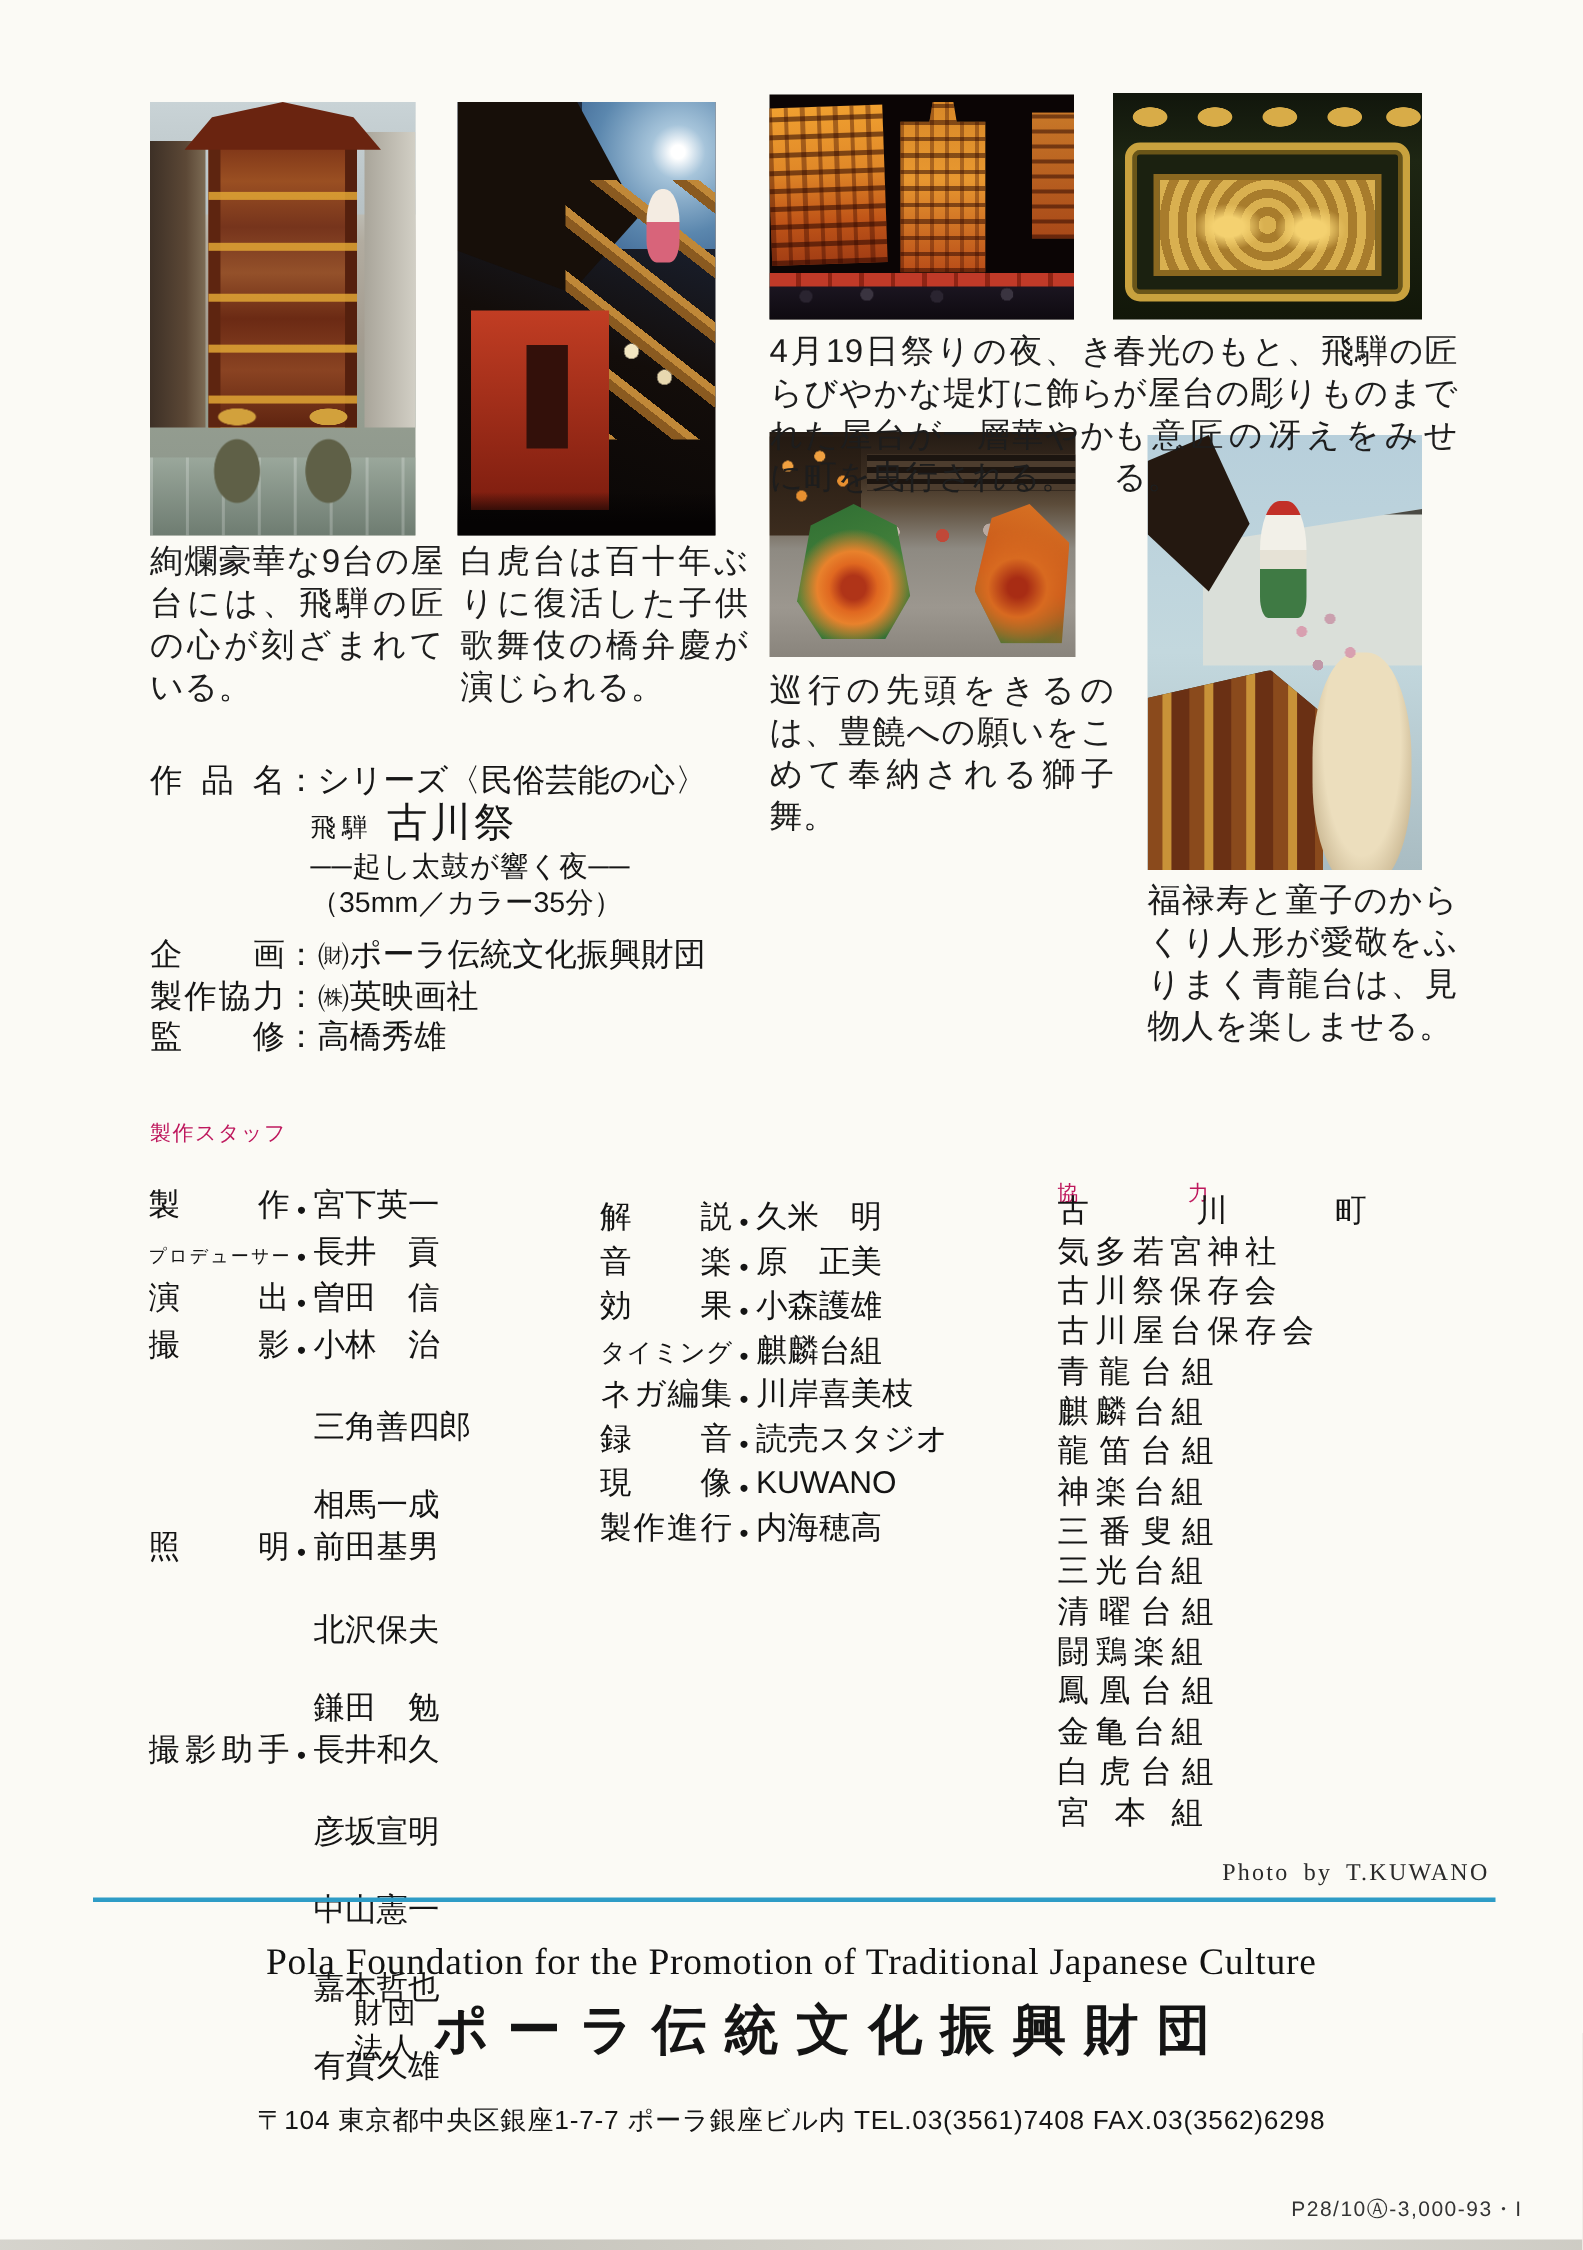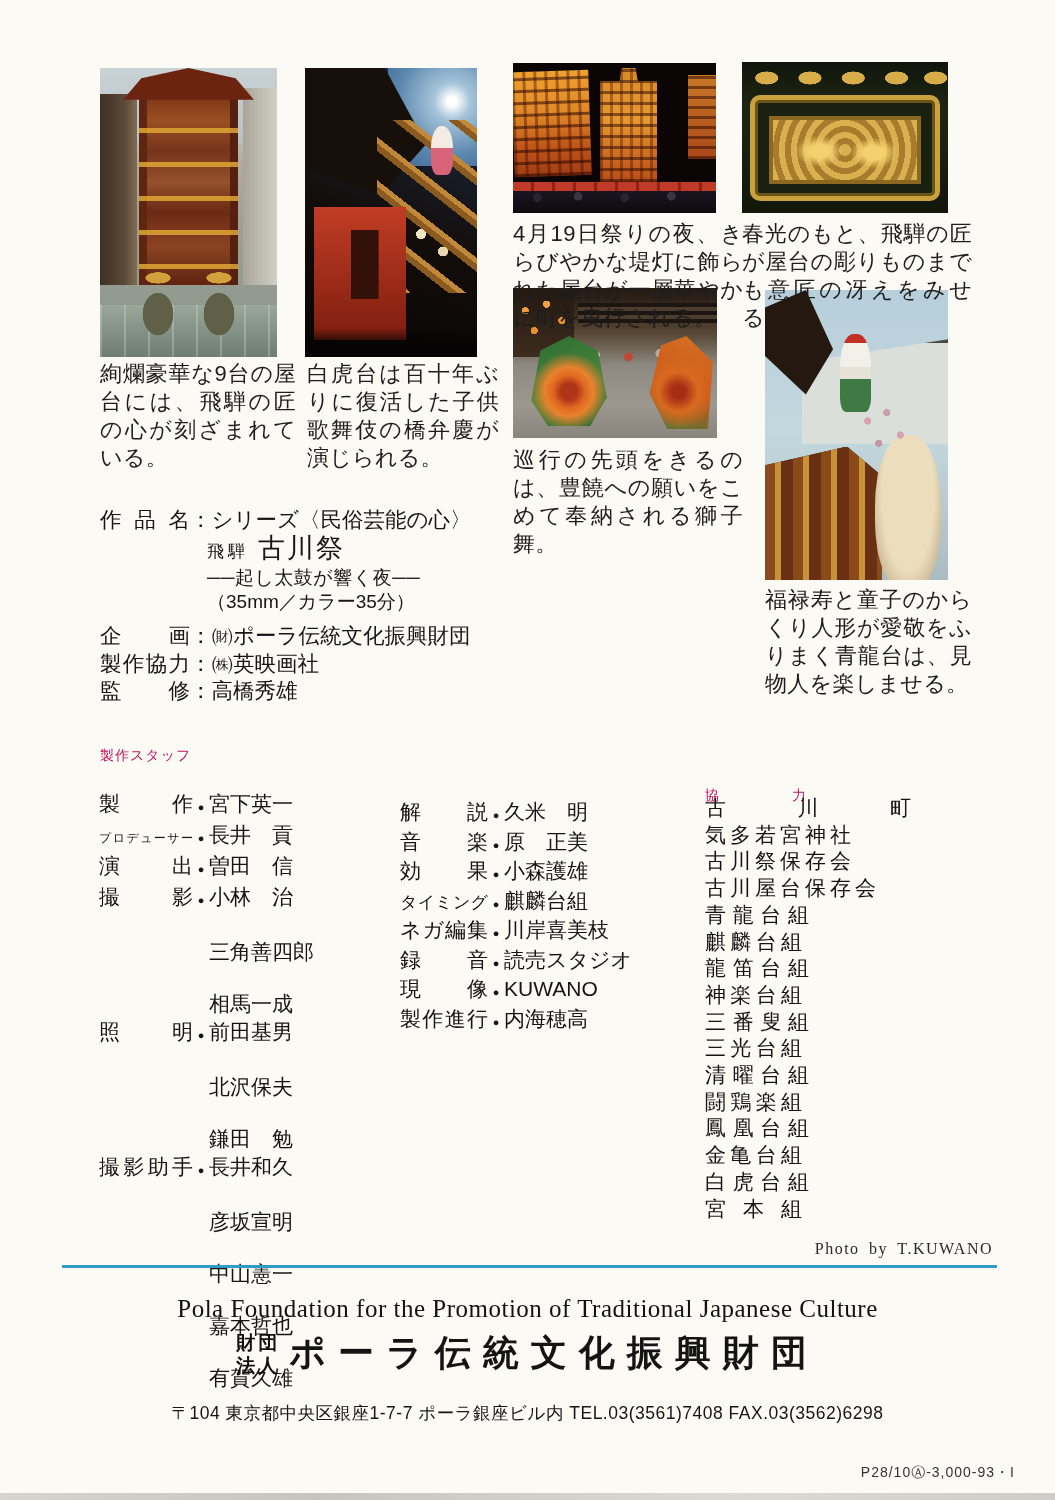--- a/index.html
+++ b/index.html
@@ -179,21 +179,21 @@
   .coop-h .jlbl{width:102px;margin-top:40px;}
 
   
   .pcredit{position:absolute;right:62px;top:1240px;font-family:"Liberation Serif",serif;
        font-size:16px;letter-spacing:1.5px;color:#2a2a2a;word-spacing:4px;}
   .rule{position:absolute;left:62px;top:1265px;width:935px;height:3px;}
   .org-en{position:absolute;left:0;top:1295px;width:1055px;text-align:center;
        font-family:"Liberation Serif",serif;font-size:25px;color:#121212;letter-spacing:.5px;}
   .logo-row{position:absolute;left:0;top:1329px;width:1055px;display:flex;
        justify-content:center;align-items:center;}
-  .org-pfx{font-size:19px;font-weight:700;line-height:23px;letter-spacing:3px;
+  .org-pfx{font-size:19px;font-weight:400;line-height:23px;letter-spacing:3px;
        color:#101010;margin-right:9px;text-align:center;}
   .org-jp{font-size:36px;font-weight:800;letter-spacing:12px;color:#141414;white-space:nowrap;}
   .addr{position:absolute;left:0;top:1401px;width:1055px;text-align:center;
        font-size:17.5px;font-weight:500;letter-spacing:.5px;color:#161616;}
   .pcode{position:absolute;right:40px;top:1464px;font-size:14px;letter-spacing:1px;color:#333;}
   .scan-edge{position:absolute;left:0;right:0;bottom:0;height:7px;
        background:linear-gradient(90deg,#cfcdc6,#bdbbb2 30%,#d6d4cc 70%,#c6c4bc);opacity:.85;}
 </style>
 </head>
 <body>

